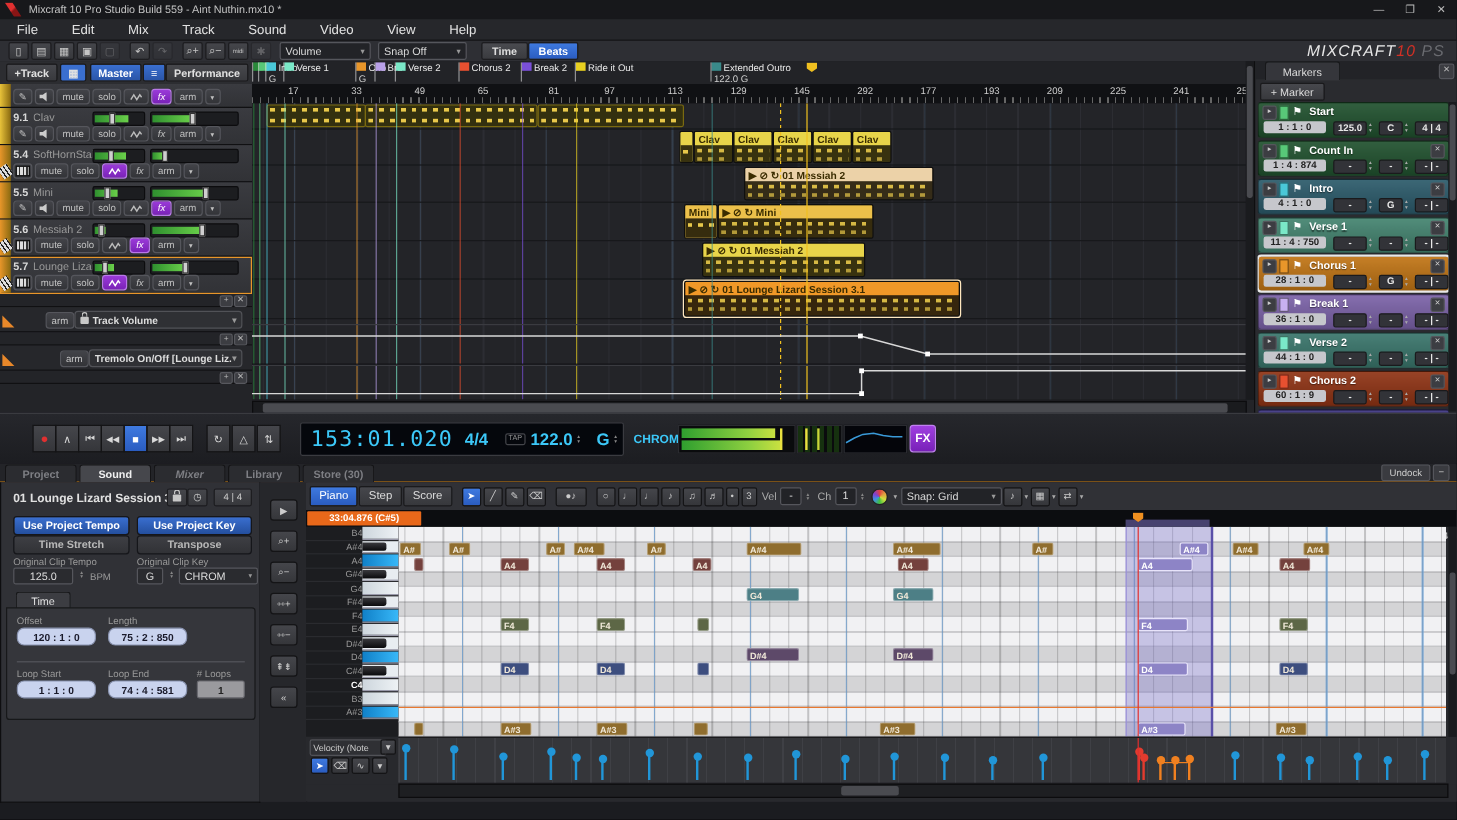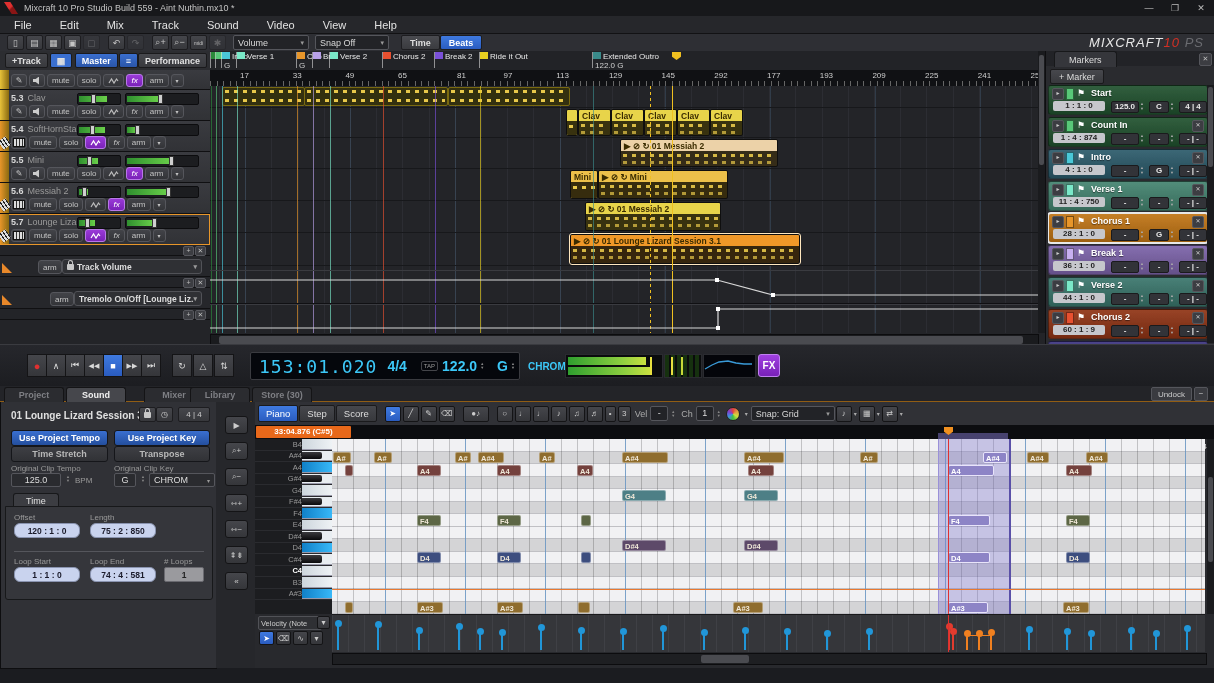--- a/index.html
+++ b/index.html
@@ -272,21 +272,21 @@
                 </svg>
               </div>
               <div class="mini-btn purple" style="font-style: italic;">fx</div>
               <div class="mini-btn">arm</div>
               <div class="mini-btn" style="font-size: 6px;">▾</div>
             </div>
           </div>
           <div class="track-row" style="height: 30px;">
             <div class="t-strip" style="background: linear-gradient(90deg, rgb(232, 194, 58), rgb(138, 106, 16));"></div>
             <div class="t-name-row">
-              <span class="t-num">5.3</span>
+              <span class="t-num">9.1</span>
               <span class="t-name">Clav</span>
               <div class="t-sliders">
                 <div class="sl" style="width: 42px;">
                   <div class="fill" style="width: 28px;"></div>
                   <div class="hnd" style="left: 30.4%;"></div>
                 </div>
                 <div class="sl" style="width: 72px;">
                   <div class="fill" style="width: 33px;"></div>
                   <div class="hnd" style="left: 44%;"></div>
                 </div>
@@ -814,21 +814,21 @@
         </svg>
     </div>
     <div id="fx-btn">FX</div>
   </div>
 
   <div id="tabbar">
     <div id="undock">Undock</div>
     <div id="undock-min">−</div>
   <div class="btab" style="left: 4px;">Project</div>
       <div class="btab active" style="left: 66px;">Sound</div>
-      <div class="btab" style="left: 144px;">Mixer</div>
+      <div class="btab" style="left: 128px; font-style: italic;">Mixer</div>
       <div class="btab" style="left: 190px;">Library</div>
       <div class="btab" style="left: 252px;">Store (30)</div>
     </div>
 
   <div id="bottom">
     <div id="clip-editor">
       <div id="ce-title">01 Lounge Lizard Session 3.1</div>
       <div class="ce-ic" style="left:138px;">
           <span class="icon-lock" style="margin:0;"></span>
         </div>

